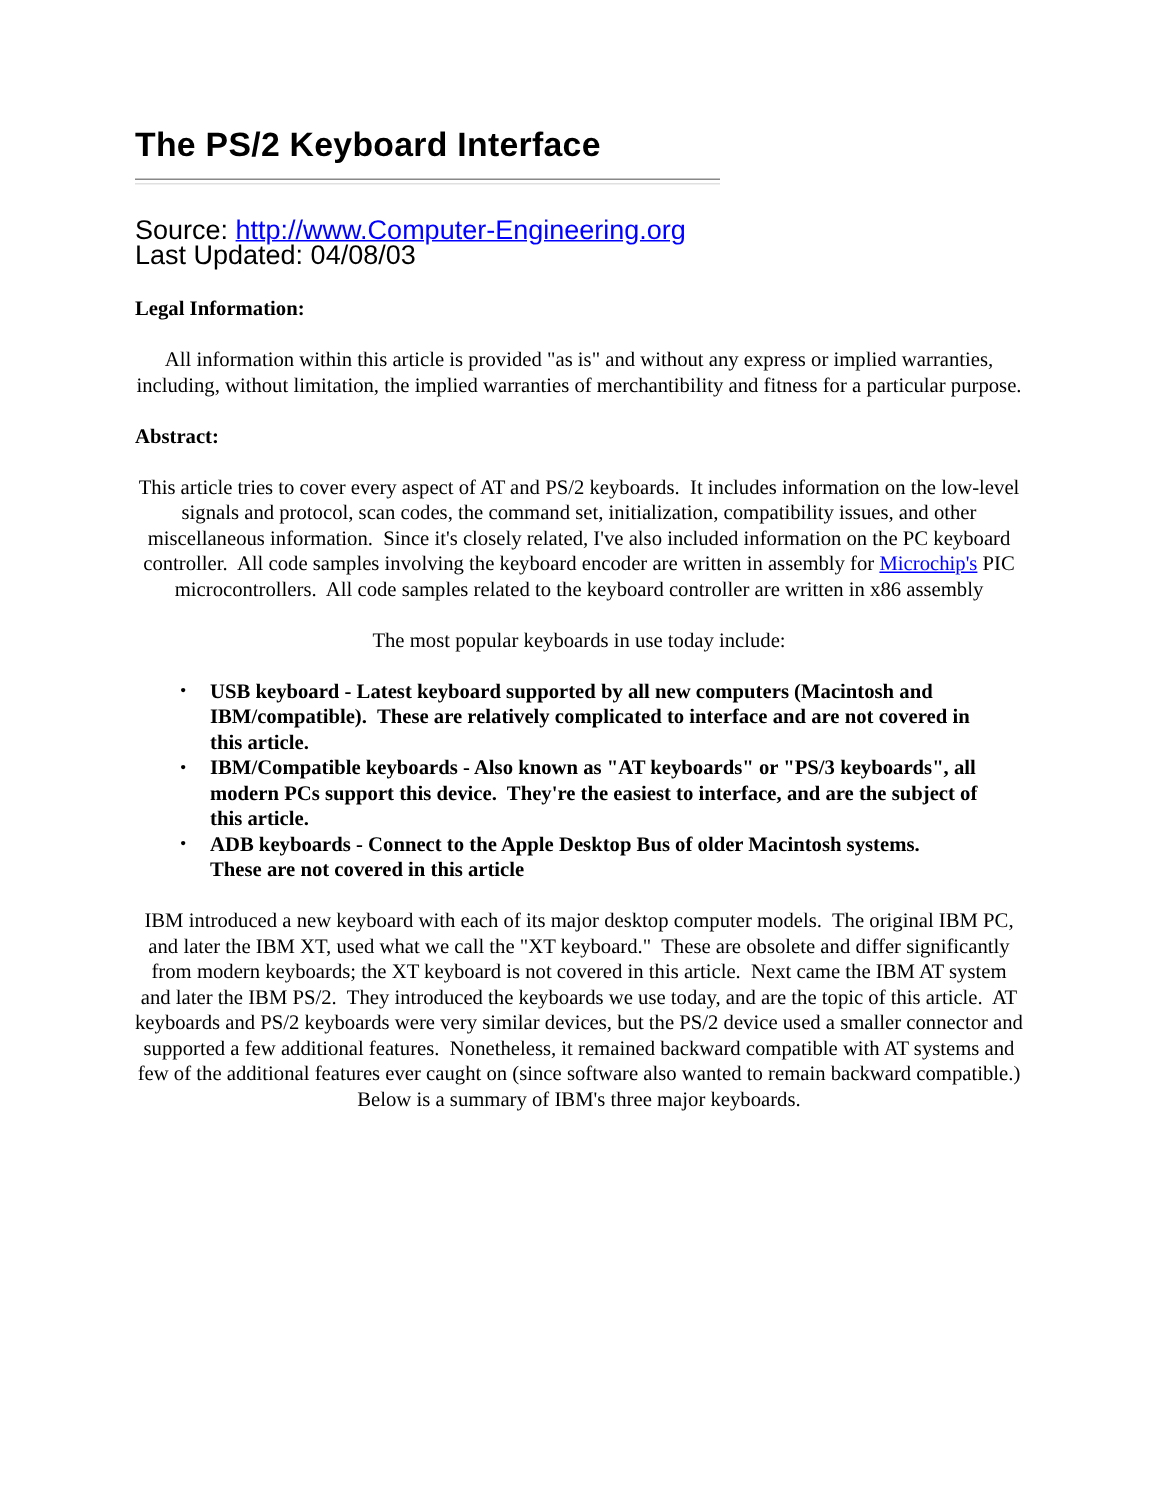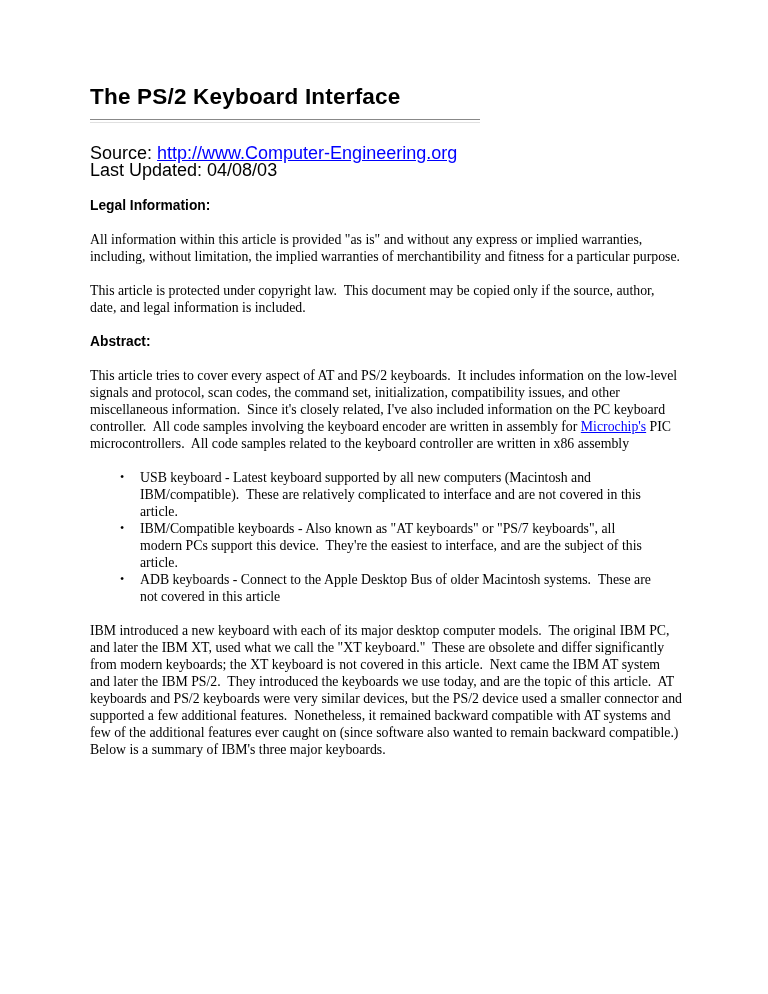--- a/index.html
+++ b/index.html
@@ -43,34 +43,35 @@
     color: #000000;
     margin: 0;
     white-space: pre-wrap;
   }
   .link {
     color: #0000ff;
     text-decoration: underline;
     cursor: pointer;
   }
   .sec-heading {
-    font-family: Liberation Sans, sans-serif;
+    font-family: Liberation Serif, serif;
     font-size: 13.8px;
     line-height: 17px;
     font-weight: bold;
     color: #000000;
     margin: 0 0 17px 0;
   }
   .body-p {
     font-family: "Liberation Serif", serif;
     font-size: 13.8px;
     line-height: 17px;
     color: #000000;
     margin: 5px 0 17px 0;
     white-space: pre-wrap;
+    text-align: center;
   }
   .bullets {
     list-style: none;
     margin: 0 0 17px 0;
     padding: 0 0 0 30px;
   }
   .bullets li {
     display: flex;
     font-family: "Liberation Serif", serif;
     font-size: 13.8px;
@@ -80,55 +81,56 @@
   }
   .bullet-marker {
     flex: 0 0 20px;
     width: 20px;
     font-size: 12px;
   }
   .bullet-text {
     flex: 1 1 auto;
     white-space: pre-wrap;
     padding-right: 30px;
+    font-weight: bold;
   }
 </style>
 </head>
 <body>
 
 <div class="page">
 
   <h1 class="doc-title">The PS/2 Keyboard Interface</h1>
   <hr class="title-rule">
 
   <div class="meta-block">
     <p class="meta-line"><span>Source: </span><a class="link">http://www.Computer-Engineering.org</a></p>
     <p class="meta-line">Last Updated: 04/08/03</p>
   </div>
 
   <h2 class="sec-heading">Legal Information:</h2>
 
   <p class="body-p">All information within this article is provided "as is" and without any express or implied warranties, including, without limitation, the implied warranties of merchantibility and fitness for a particular purpose.</p>
 
-  <p class="body-p">This article is protected under copyright law.  This document may be copied only if the source, author, date, and legal information is included.</p>
 
   <h2 class="sec-heading">Abstract:</h2>
 
   <p class="body-p"><span>This article tries to cover every aspect of AT and PS/2 keyboards.  It includes information on the low-level signals and protocol, scan codes, the command set, initialization, compatibility issues, and other miscellaneous information.  Since it's closely related, I've also included information on the PC keyboard controller.  All code samples involving the keyboard encoder are written in assembly for </span><a class="link">Microchip's</a><span> PIC microcontrollers.  All code samples related to the keyboard controller are written in x86 assembly</span></p>
 
 
+  <p class="body-p">The most popular keyboards in use today include:</p>
 
   <ul class="bullets">
     <li>
       <span class="bullet-marker">•</span>
       <span class="bullet-text">USB keyboard - Latest keyboard supported by all new computers (Macintosh and IBM/compatible).  These are relatively complicated to interface and are not covered in this article.</span>
     </li>
     <li>
       <span class="bullet-marker">•</span>
-      <span class="bullet-text">IBM/Compatible keyboards - Also known as "AT keyboards" or "PS/7 keyboards", all modern PCs support this device.  They're the easiest to interface, and are the subject of this article.</span>
+      <span class="bullet-text">IBM/Compatible keyboards - Also known as "AT keyboards" or "PS/3 keyboards", all modern PCs support this device.  They're the easiest to interface, and are the subject of this article.</span>
     </li>
     <li>
       <span class="bullet-marker">•</span>
       <span class="bullet-text">ADB keyboards - Connect to the Apple Desktop Bus of older Macintosh systems.  These are not covered in this article</span>
     </li>
   </ul>
 
   <p class="body-p">IBM introduced a new keyboard with each of its major desktop computer models.  The original IBM PC, and later the IBM XT, used what we call the "XT keyboard."  These are obsolete and differ significantly from modern keyboards; the XT keyboard is not covered in this article.  Next came the IBM AT system and later the IBM PS/2.  They introduced the keyboards we use today, and are the topic of this article.  AT keyboards and PS/2 keyboards were very similar devices, but the PS/2 device used a smaller connector and supported a few additional features.  Nonetheless, it remained backward compatible with AT systems and few of the additional features ever caught on (since software also wanted to remain backward compatible.)  Below is a summary of IBM's three major keyboards.</p>
 
 

